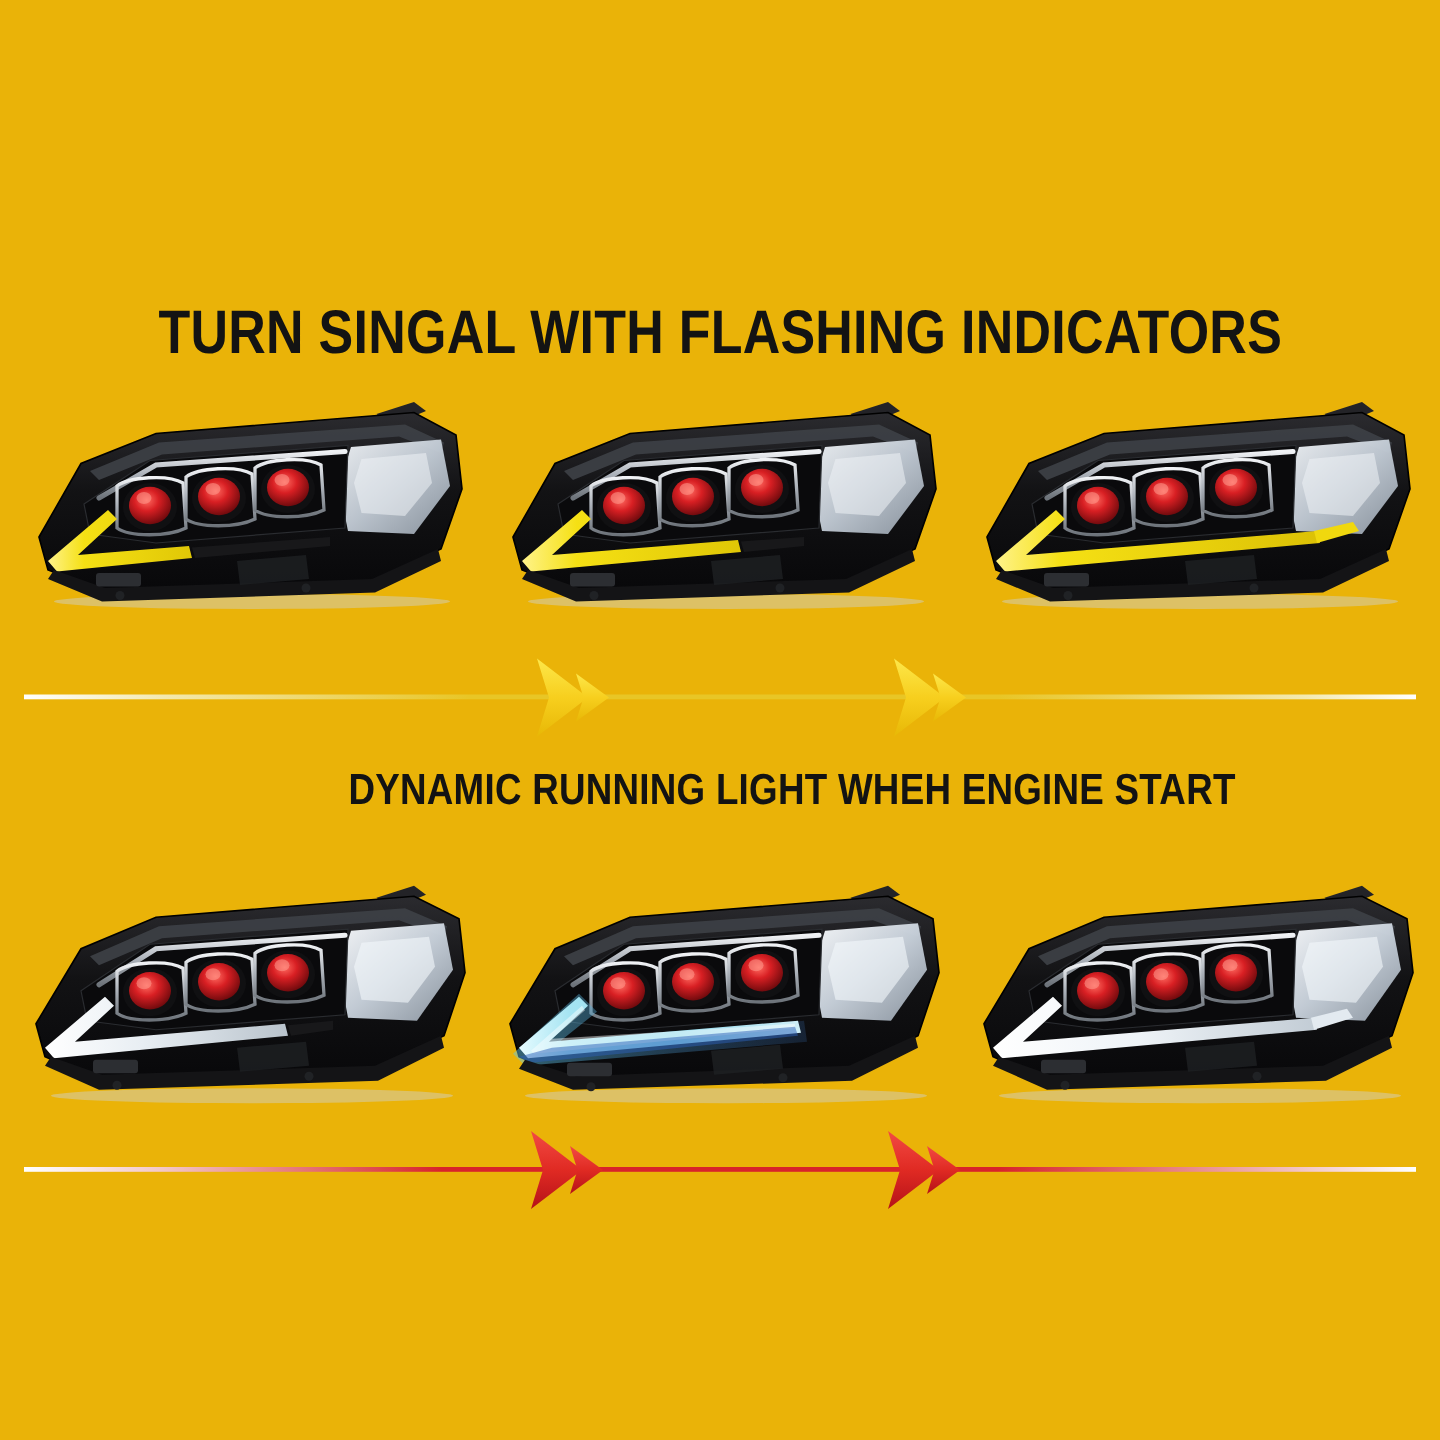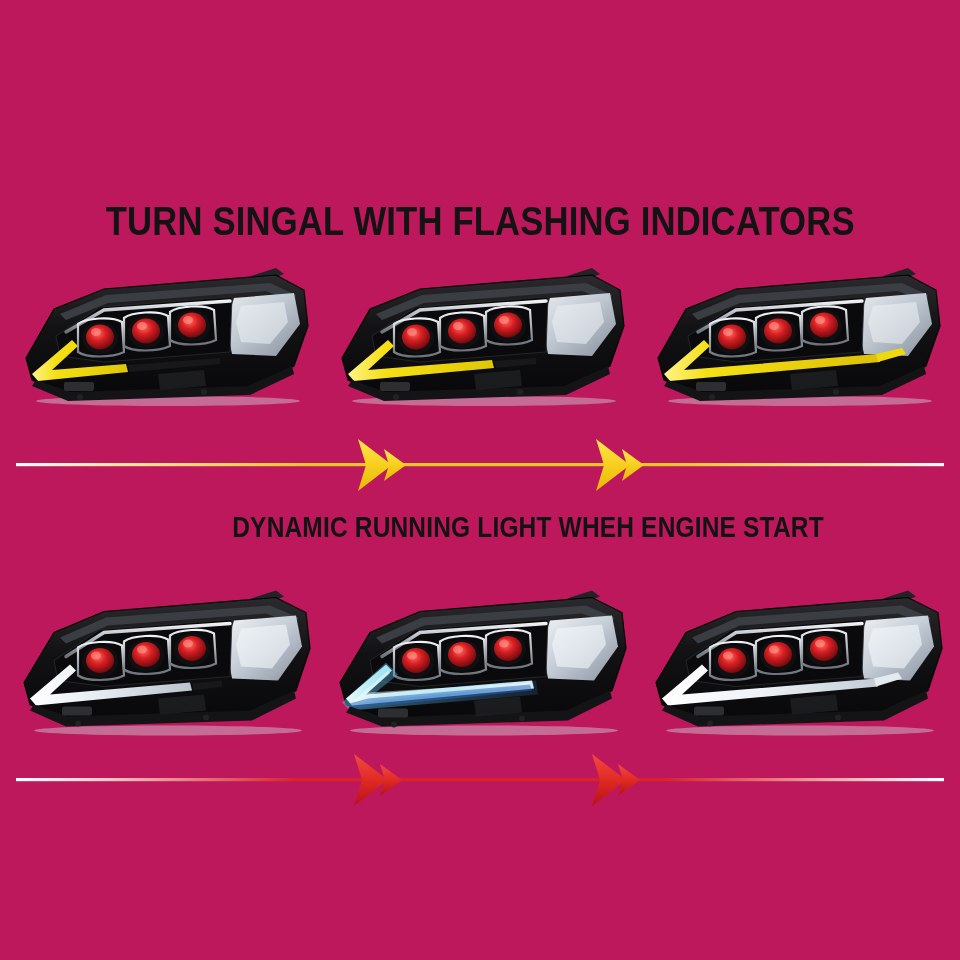--- a/index.html
+++ b/index.html
@@ -7,21 +7,21 @@
   html, body {
     margin: 0; padding: 0;
     width: 960px; height: 960px;
     background: #ffffff;
     font-family: "Liberation Sans", sans-serif;
     overflow: hidden;
   }
   .page {
     position: relative;
     width: 960px; height: 960px;
-    background: #be185d;
+    background: #eab308;
   }
 
   
   .heading {
     position: absolute;
     left: 0; width: 960px;
     text-align: center;
     font-family: "Liberation Sans", sans-serif;
     font-weight: 700;
     color: #131313;

